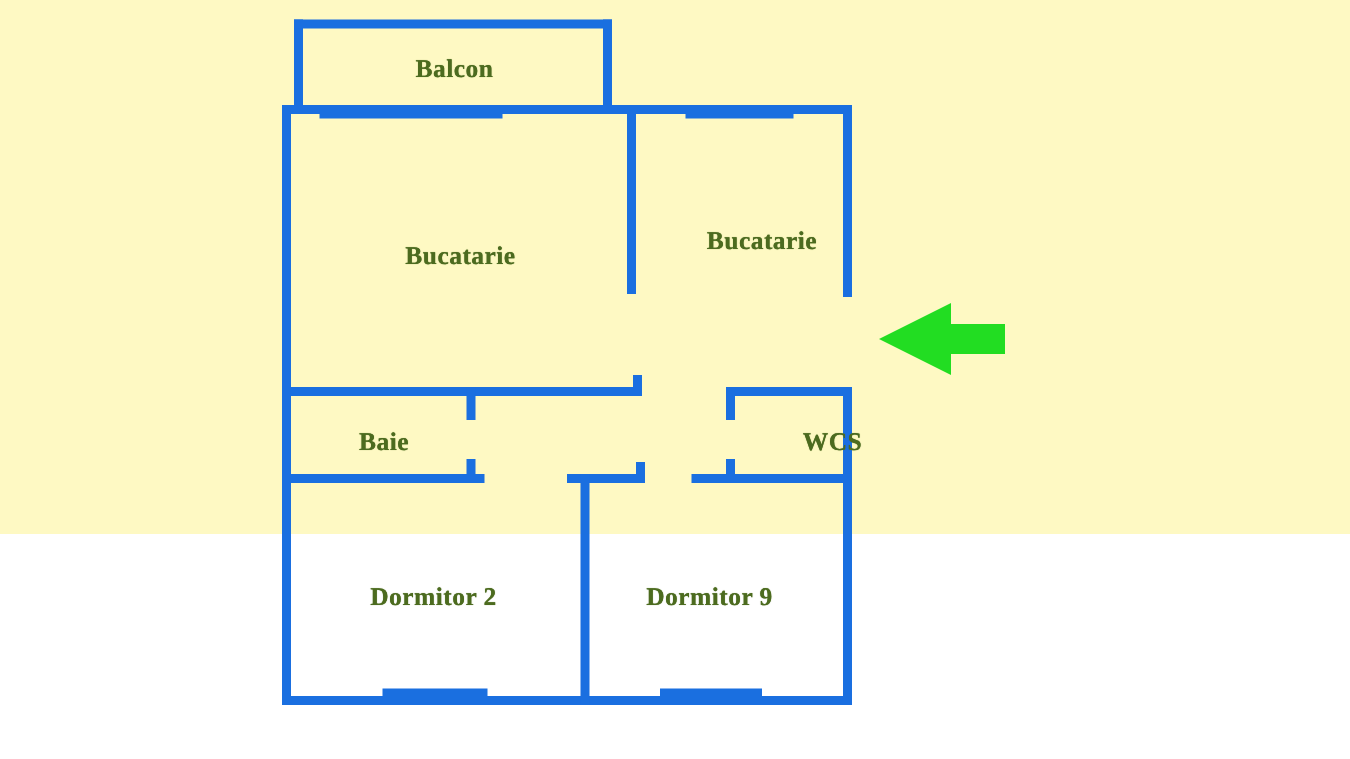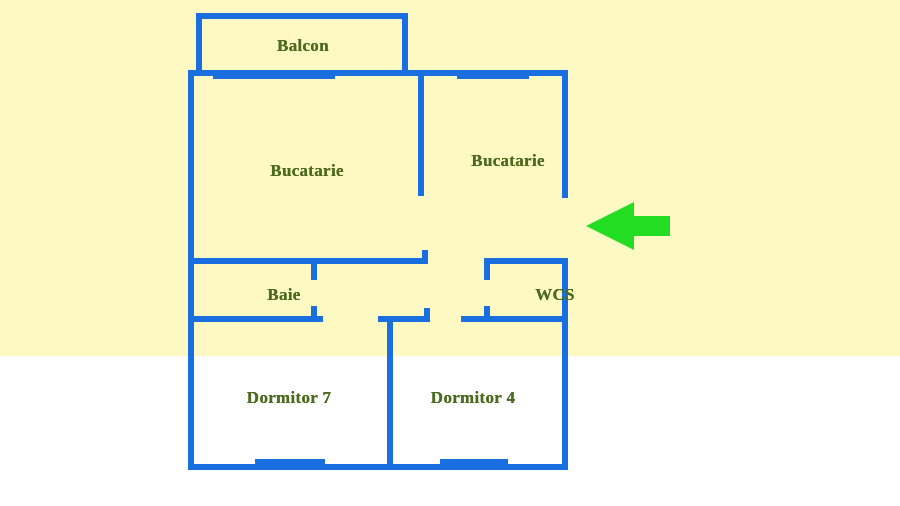--- a/index.html
+++ b/index.html
@@ -114,21 +114,21 @@
       <polygon points="586,226 634,202 634,216 670,216 670,236 634,236 634,250" fill="#22dd22"></polygon>
     </g>
   </svg>
 
   <div class="room-label" style="left:303px; top:46px;">Balcon</div>
 
   <div class="room-label" style="left:307px; top:171px;">Bucatarie</div>
 
   <div class="room-label" style="left:508px; top:161px;">Bucatarie</div>
 
-  <div class="room-label" style="left:256px; top:295px;margin-left:28px;">Baie</div>
+  <div class="room-label" style="left:256px; top:295px;">Baie</div>
 
   <div class="room-label" style="left:555px; top:295px;">WCS</div>
 
-  <div class="room-label" style="left:289px; top:398px;">Dormitor 7</div>
+  <div class="room-label" style="left:289px; top:398px;">Dormitor 2</div>
 
-  <div class="room-label" style="left:473px; top:398px;">Dormitor 4</div>
+  <div class="room-label" style="left:473px; top:398px;">Dormitor 9</div>
 
 </div>
 
 </body></html>

